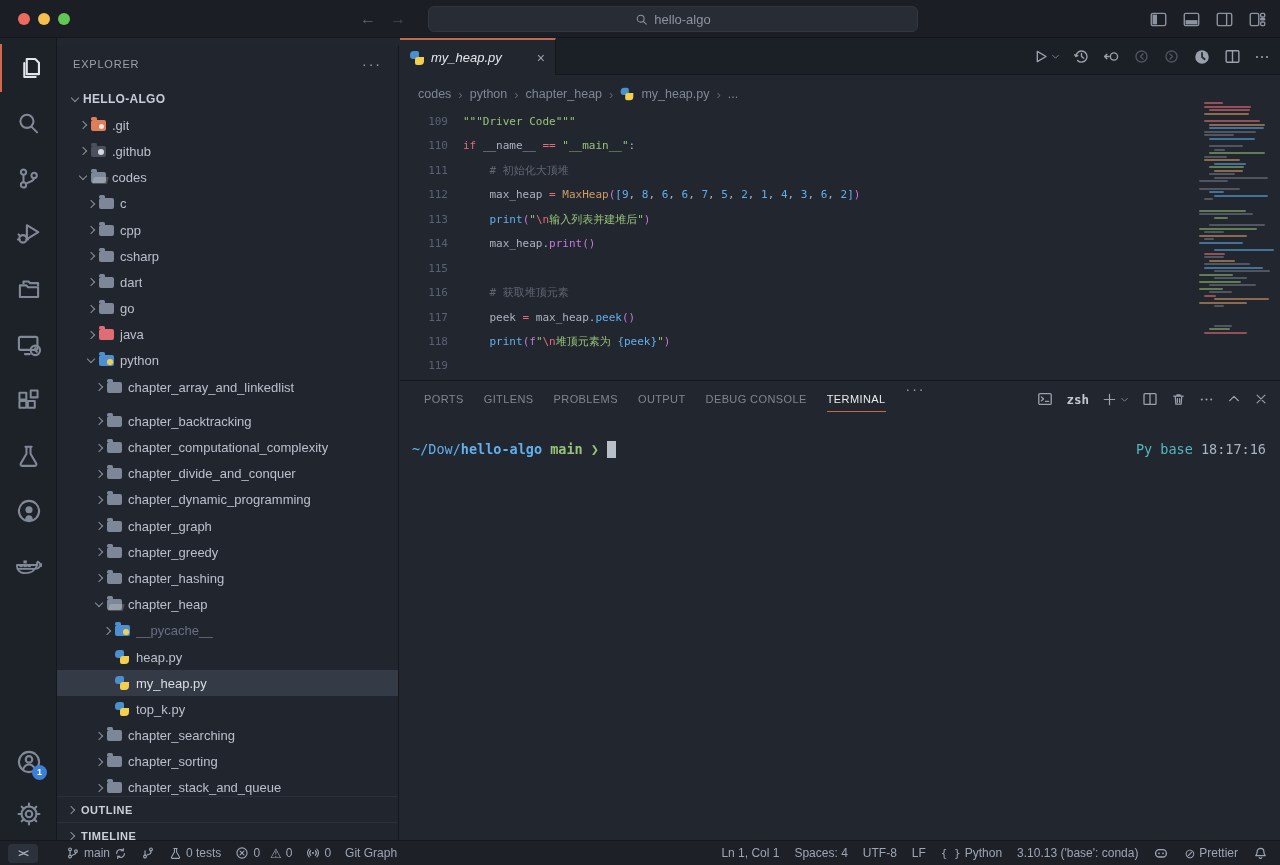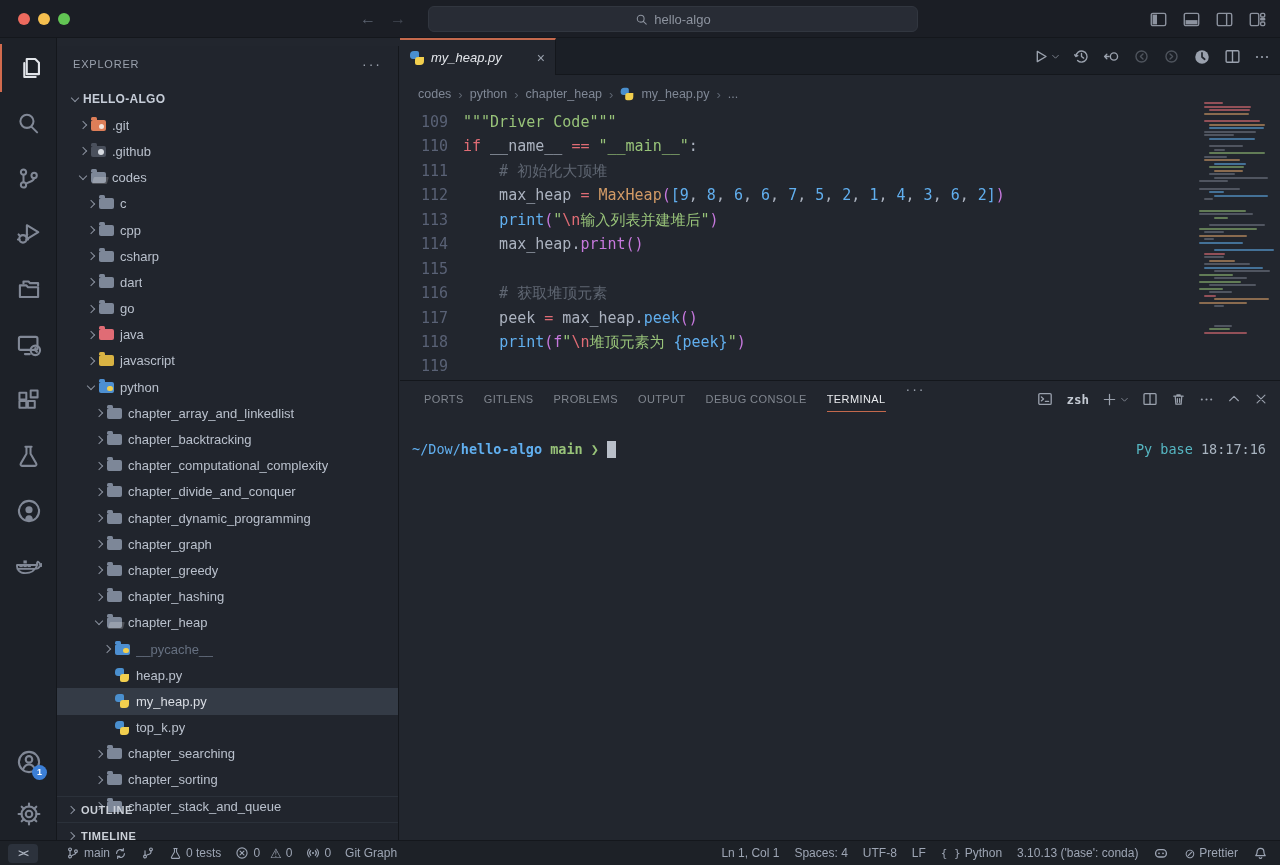--- a/index.html
+++ b/index.html
@@ -85,21 +85,21 @@
     border-right:1px solid #14171c; display:flex; align-items:center; gap:7px; padding:0 10px;
     color:#e4e7ec; font-size:13px; font-style:italic; }
   #tab-active .x { font-style:normal; color:#9aa1ad; margin-left:auto; font-size:14px; }
   #editor-actions { position:absolute; right:10px; top:0; height:37px; display:flex; gap:13px;
     align-items:center; color:#9aa1ad; }
   #editor-actions .dim { opacity:.4; }
   #breadcrumbs { position:absolute; left:18px; top:44px; height:24px; display:flex; gap:7px;
     align-items:center; font-size:12.5px; color:#7f8795; }
   #breadcrumbs .sep { color:#5d6470; font-size:13px; }
   #breadcrumbs .pyf { transform:scale(.9); }
-  #code { position:absolute; left:0; top:72px; right:86px; bottom:0; font-size:15px;
+  #code { position:absolute; left:0; top:72px; right:86px; bottom:0; font-size:11px;
     line-height:24.45px; white-space:pre; }
   .cline { display:flex; height:24.45px; }
   .cline .ln { width:48px; flex:0 0 48px; text-align:right; color:#596175; }
   .cline .ct { margin-left:15px; }
   .tk-kw{color:#e06c75} .tk-op{color:#e06c75} .tk-str{color:#98c379} .tk-esc{color:#e06c75}
   .tk-num{color:#61afef} .tk-fn{color:#61afef} .tk-cls{color:#d19a66} .tk-meth{color:#c678dd}
   .tk-cmt{color:#5f6672} .tk-pln{color:#abb2bf} .tk-par{color:#c678dd} .tk-brk{color:#61afef}
   .tk-fstr{color:#c678dd}
   #minimap { position:absolute; right:8px; top:60px; width:76px; height:240px; }
   .mml { position:absolute; height:2px; border-radius:1px; }
@@ -360,46 +360,37 @@
         <span class="chevbox">
           <span class="chev r"></span>
         </span>
         <span class="icobox">
           <span class="fi fi-java"></span>
         </span>
         <span class="lbl">java</span>
       </div>
       <div class="trow" style="padding-left: 26px;">
         <span class="chevbox">
-          <span class="chev r"></span>
-        </span>
-        <span class="icobox">
-          <span class="fi fi-js"></span>
-        </span>
-        <span class="lbl">javascript</span>
-      </div>
-      <div class="trow" style="padding-left: 26px;">
-        <span class="chevbox">
           <span class="chev d"></span>
         </span>
         <span class="icobox">
           <span class="fi fi-pyfold"></span>
         </span>
         <span class="lbl">python</span>
       </div>
       <div class="trow" style="padding-left: 34px;">
         <span class="chevbox">
           <span class="chev r"></span>
         </span>
         <span class="icobox">
           <span class="fi fi-gray"></span>
         </span>
         <span class="lbl">chapter_array_and_linkedlist</span>
       </div>
-      <div class="trow" style="padding-left: 34px;">
+      <div class="trow" style="padding-left: 34px; margin-top: 8px;">
         <span class="chevbox">
           <span class="chev r"></span>
         </span>
         <span class="icobox">
           <span class="fi fi-gray"></span>
         </span>
         <span class="lbl">chapter_backtracking</span>
       </div>
       <div class="trow" style="padding-left: 34px;">
         <span class="chevbox">

